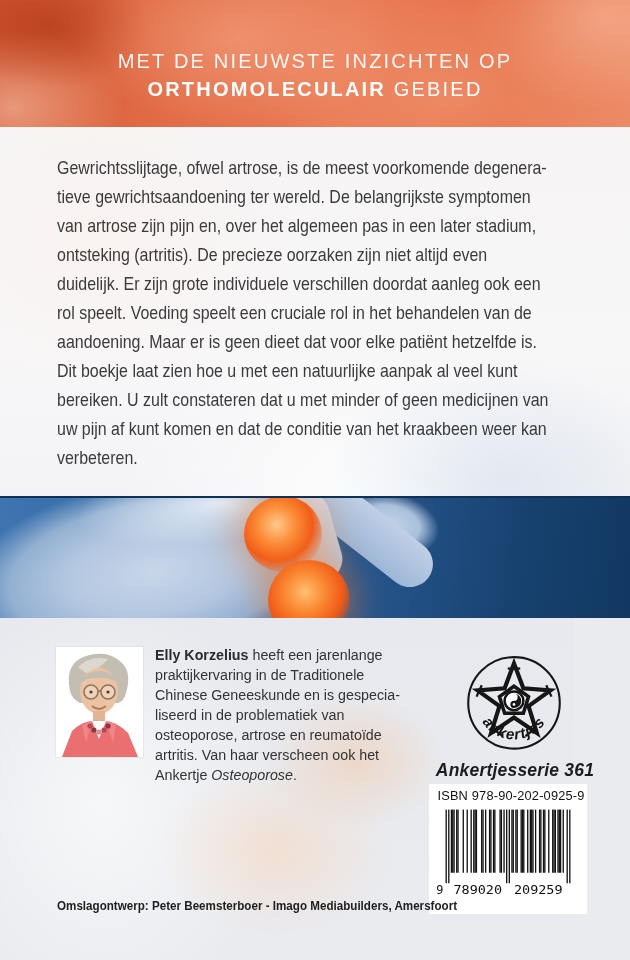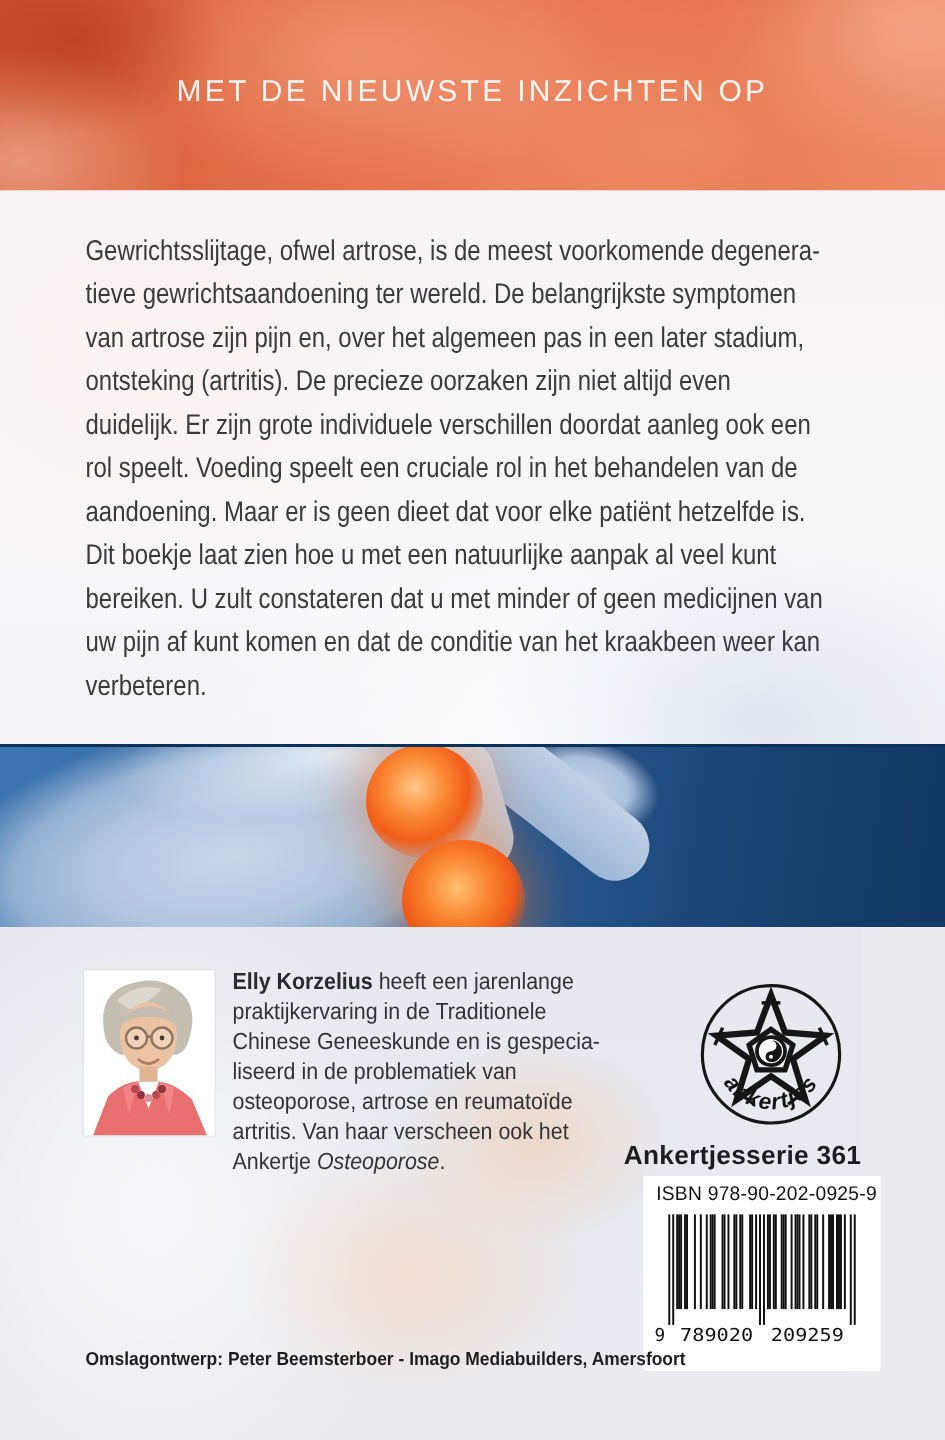--- a/index.html
+++ b/index.html
@@ -77,39 +77,40 @@
     box-shadow:0 0 0 1px rgba(0,0,0,0.04);}
   
   #bio{position:absolute;left:155px;top:27px;width:262px;
     transform:scaleX(0.92);transform-origin:left top;
     font-size:15.5px;line-height:20px;color:#333335;}
   #bio .bioline{white-space:nowrap;}
   #bio b{font-weight:700;color:#2b2b2d;}
   #bio i{font-style:italic;}
   
   #logo{position:absolute;left:462px;top:36px;width:104px;height:104px;}
-  #series{position:absolute;left:388px;top:142px;width:214px;text-align:center;
-    font-size:17.5px;font-weight:700;color:#1d1d1f;letter-spacing:0.2px;}
+  #series{position:absolute;left:408px;top:142px;width:214px;text-align:center;
+    font-size:17.5px;font-weight:700;color:#1d1d1f;letter-spacing:0.2px;font-style:italic;}
   
   #barcode-box{position:absolute;left:429px;top:166px;width:158px;height:130px;background:#fff;
     text-align:right;box-sizing:border-box;padding-top:4px;}
   #isbn-label{font-size:13.2px;color:#111;letter-spacing:0.2px;white-space:nowrap;
     transform:scaleX(0.97);transform-origin:center top;}
   #barcode-svg{display:block;margin:2px auto 0 auto;}
   
   #credit{position:absolute;left:57px;top:281px;font-size:12.5px;font-weight:700;
     color:#1e1e20;transform:scaleX(0.93);transform-origin:left top;white-space:nowrap;}
 </style>
 </head>
 <body>
 
 <div id="cover">
 
   <div id="header">
     <div class="hline" id="hline1">MET DE NIEUWSTE INZICHTEN OP</div>
+    <div class="hline" id="hline2"><b>ORTHOMOLECULAIR</b><span> GEBIED</span></div>
   </div>
 
   <div id="blurb-section">
     <div id="blurb">
 
         <div class="bline">Gewrichtsslijtage, ofwel artrose, is de meest voorkomende degenera-</div>
 
         <div class="bline">tieve gewrichtsaandoening ter wereld. De belangrijkste symptomen</div>
 
         <div class="bline">van artrose zijn pijn en, over het algemeen pas in een later stadium,</div>

